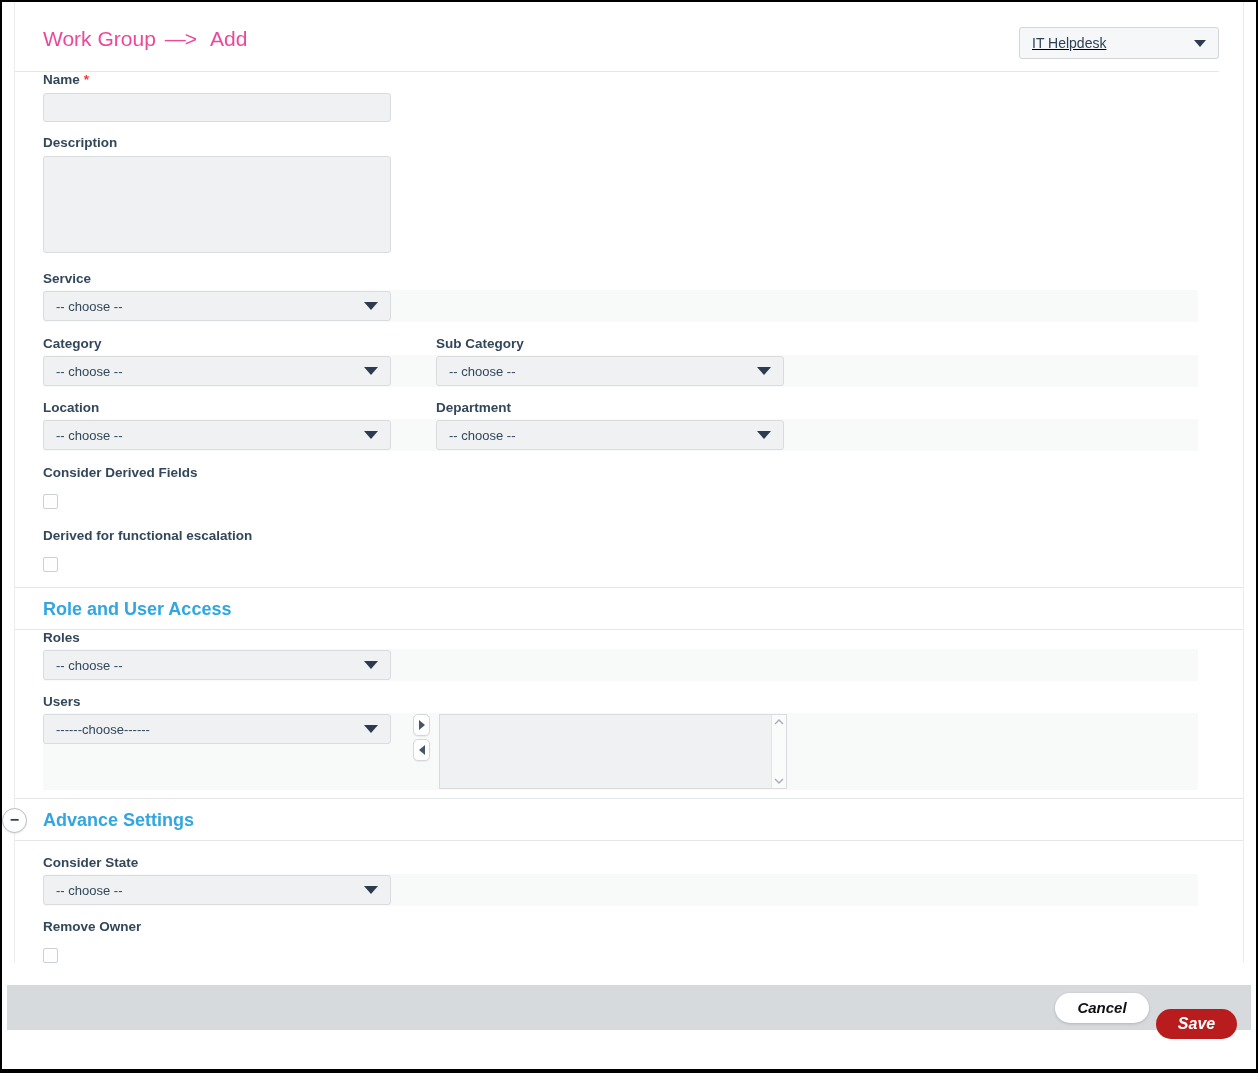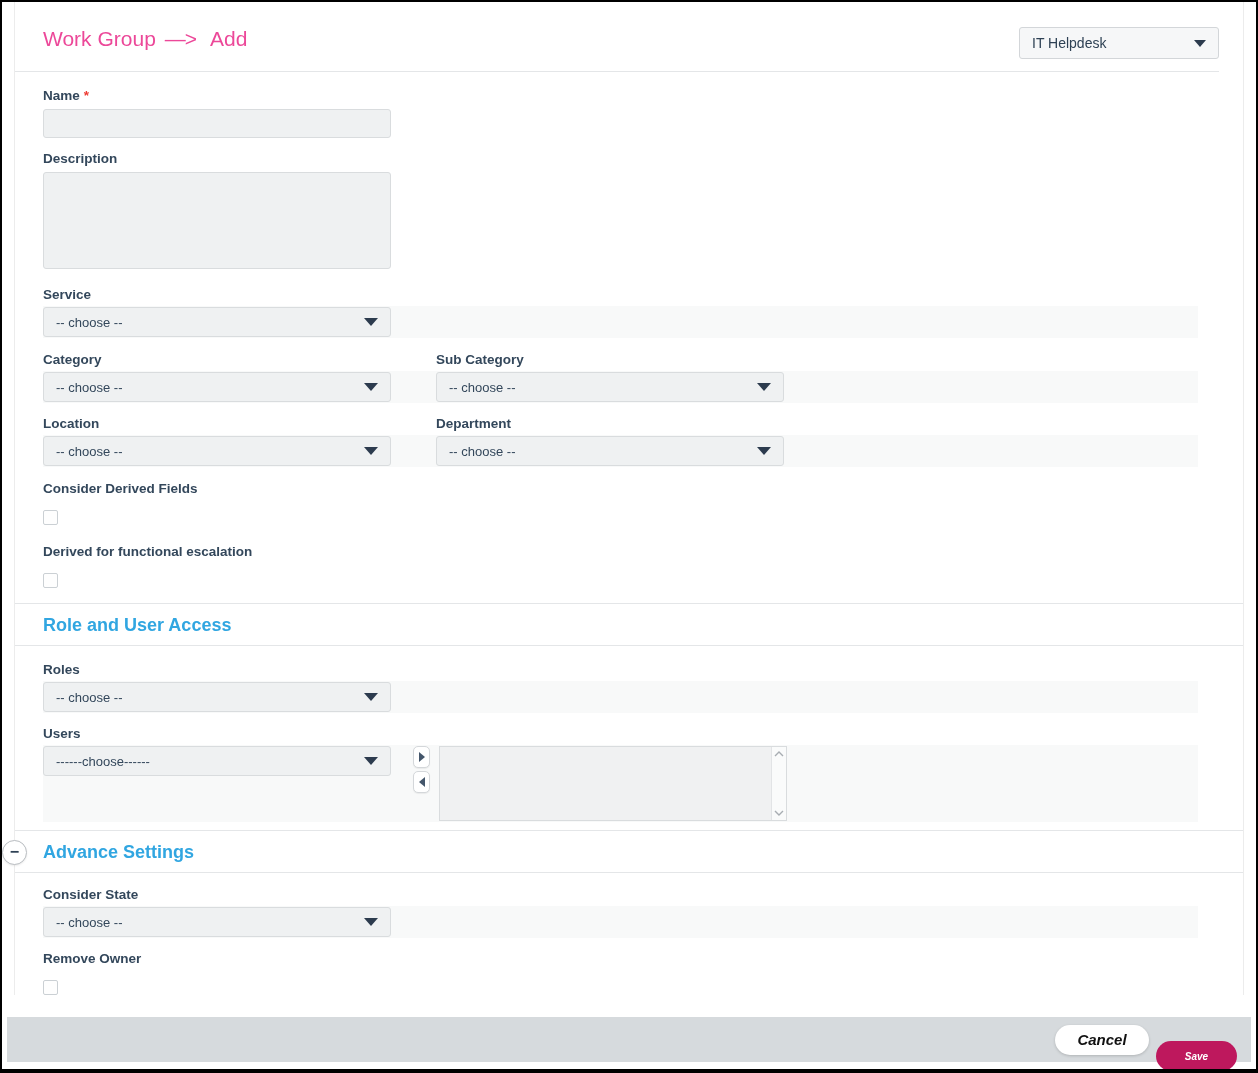--- a/index.html
+++ b/index.html
@@ -58,21 +58,21 @@
   .select .sel-text { font-size: 13px; color: #33475b; }
   .caret {
     width: 0; height: 0;
     border-left: 7px solid transparent; border-right: 7px solid transparent;
     border-top: 8px solid #2c3b4e;
   }
   .hdr-select {
     width: 200px; height: 32px;
     background: #f6f7f8; border: 1px solid #d3d6d9; border-radius: 3px;
     display: flex; align-items: center; justify-content: space-between;
-    padding: 0 12px; cursor: pointer;
+    padding: 0 12px; cursor: pointer; text-decoration: underline;
   }
   .hdr-select .sel-text { font-size: 14px; color: #2e4154; }
   .hdr-select .caret { border-left-width: 6px; border-right-width: 6px; border-top-width: 7px; }
 
   .label-row { display: flex; }
   .label-row .col1 { width: 393px; }
   .control-row {
     display: flex; align-items: flex-start;
     width: 1155px; background: #f8f9f9; padding: 1px 0;
   }
@@ -118,24 +118,24 @@
   }
 
   
   .footer {
     margin: 0 5px; height: 45px; background: #d6dadd;
     display: flex; align-items: center; justify-content: flex-end;
     padding-right: 14px; gap: 7px;
   }
   .btn { height: 30px; border: none; border-radius: 16px; font-family: inherit; font-weight: bold; cursor: pointer; font-style: italic; }
   .btn-cancel { width: 94px; background: #fff; color: #111; font-size: 15px; box-shadow: 0 1px 3px rgba(0,0,0,0.18); }
-  .btn-save { width: 81px; background: #be185d; color: #fff; font-size: 10px; margin-top: 33px; }
-
-  
-  .mt16 { margin-top: 16px; } .mt14 { margin-top: 14px; } .mt13 { margin-top: 13px; }
+  .btn-save { width: 81px; background: #b91c1c; color: #fff; font-size: 16px; margin-top: 33px; }
+
+  
+  .mt16 { } .mt14 { margin-top: 14px; } .mt13 { margin-top: 13px; }
   .mt5  { margin-top: 5px; }  .mt3  { margin-top: 3px; }  .mt19 { margin-top: 19px; }
   .mt15 { margin-top: 15px; } .mt8  { margin-top: 8px; }
 </style>
 </head>
 <body>
 
 <div class="page">
   <div class="content">
 
     <div class="header">

